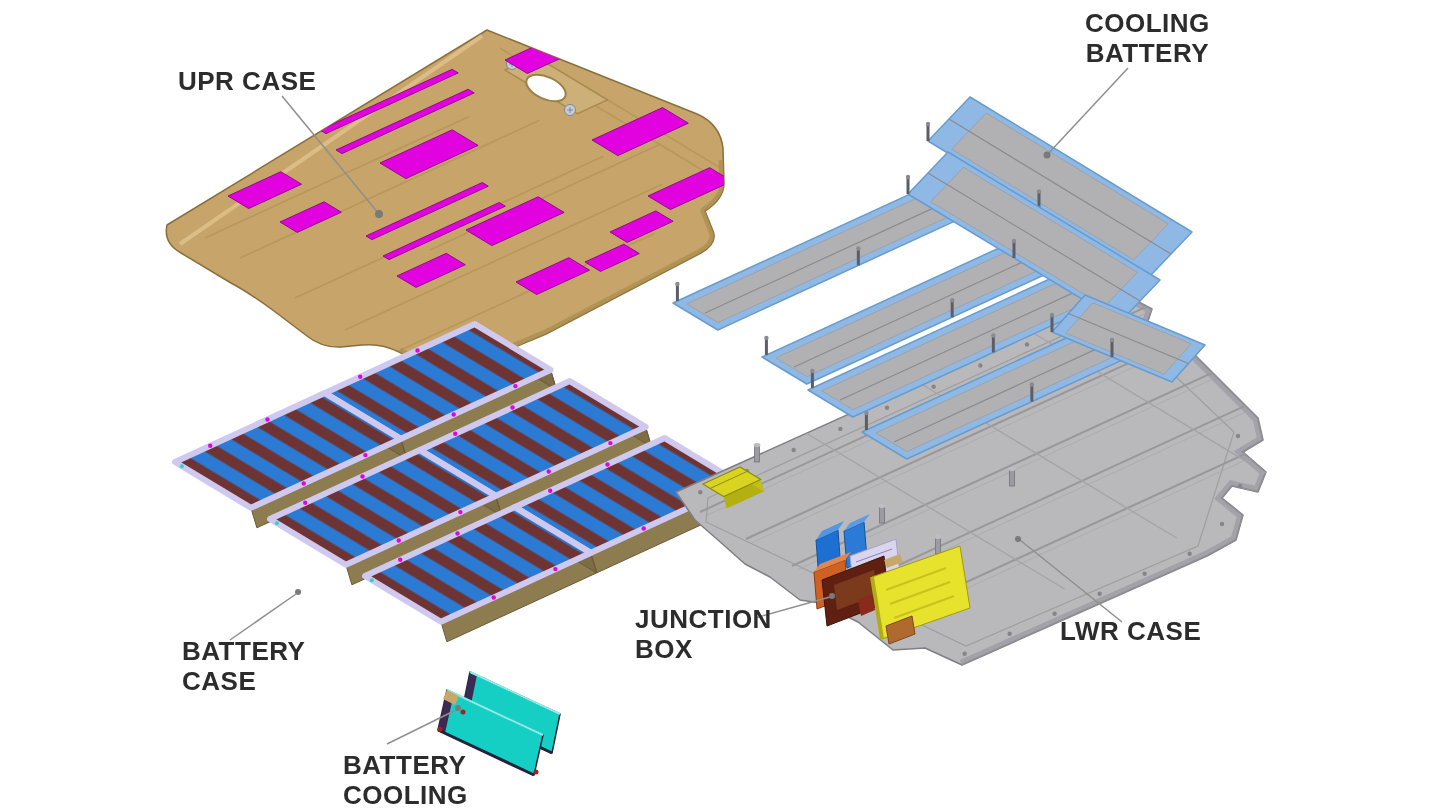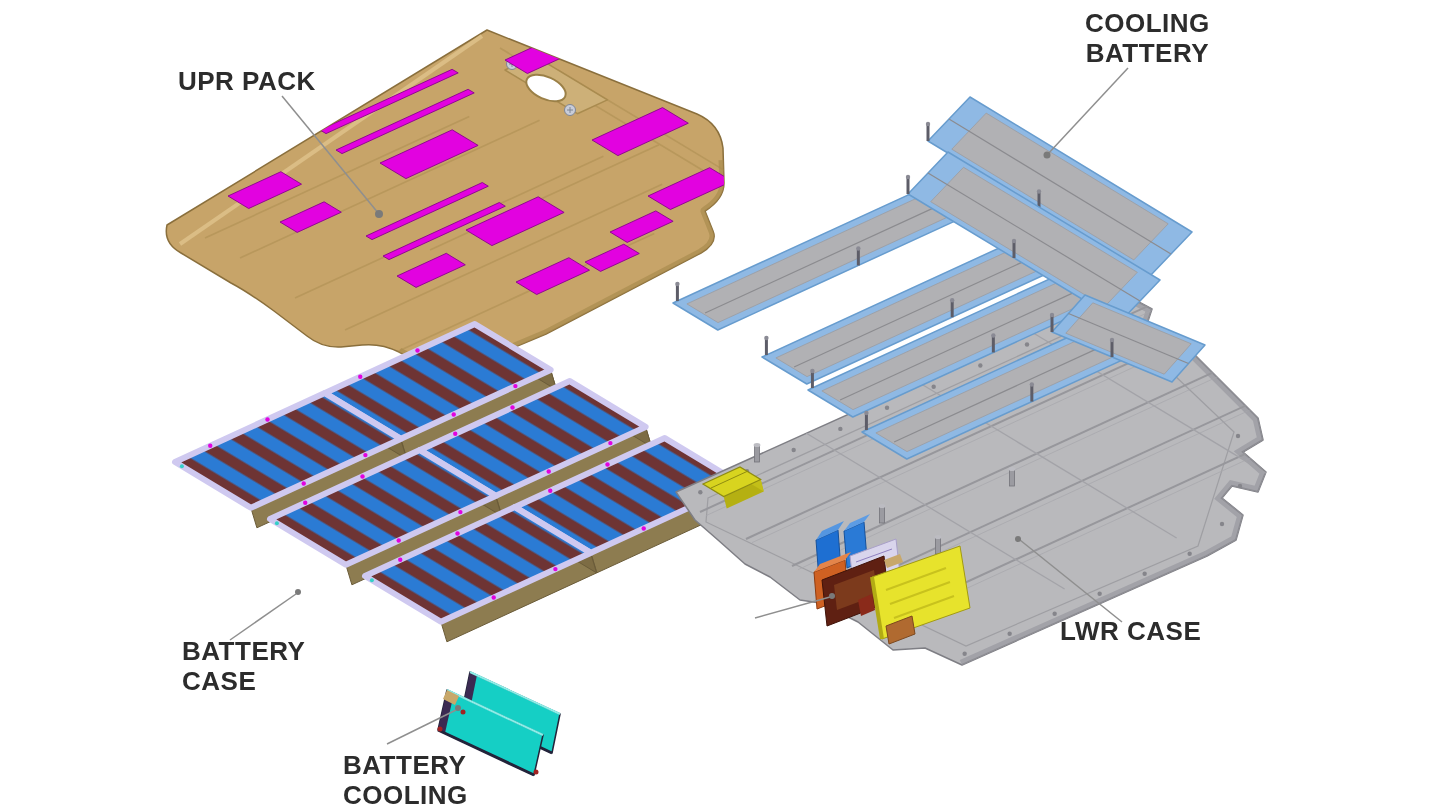--- a/index.html
+++ b/index.html
@@ -344,30 +344,34 @@
         <circle cx="379" cy="214" r="4" fill="#7a7a7a"></circle>
         <circle cx="1047" cy="155" r="3.5" fill="#7a7a7a"></circle>
         <circle cx="298" cy="592" r="3" fill="#7a7a7a"></circle>
         <circle cx="832" cy="596" r="3" fill="#7a7a7a"></circle>
         <circle cx="1018" cy="539" r="3" fill="#7a7a7a"></circle>
         <circle cx="458" cy="708" r="3" fill="#7a7a7a"></circle>
       </g>
     </svg>
 
   <div class="lbl" id="lbl-upr">
-    <span>UPR PACK</span>
+    <span>UPR CASE</span>
   </div>
   <div class="lbl" id="lbl-cool">
     <span>COOLING</span>
     <span>BATTERY</span>
   </div>
   <div class="lbl" id="lbl-pack">
     <span>BATTERY</span>
     <span>CASE</span>
   </div>
+  <div class="lbl" id="lbl-junction">
+    <span>JUNCTION</span>
+    <span>BOX</span>
+  </div>
   <div class="lbl" id="lbl-lwr">
     <span>LWR CASE</span>
   </div>
   <div class="lbl" id="lbl-module">
     <span>BATTERY</span>
     <span>COOLING</span>
   </div>
 </div>
 
 </body></html>

